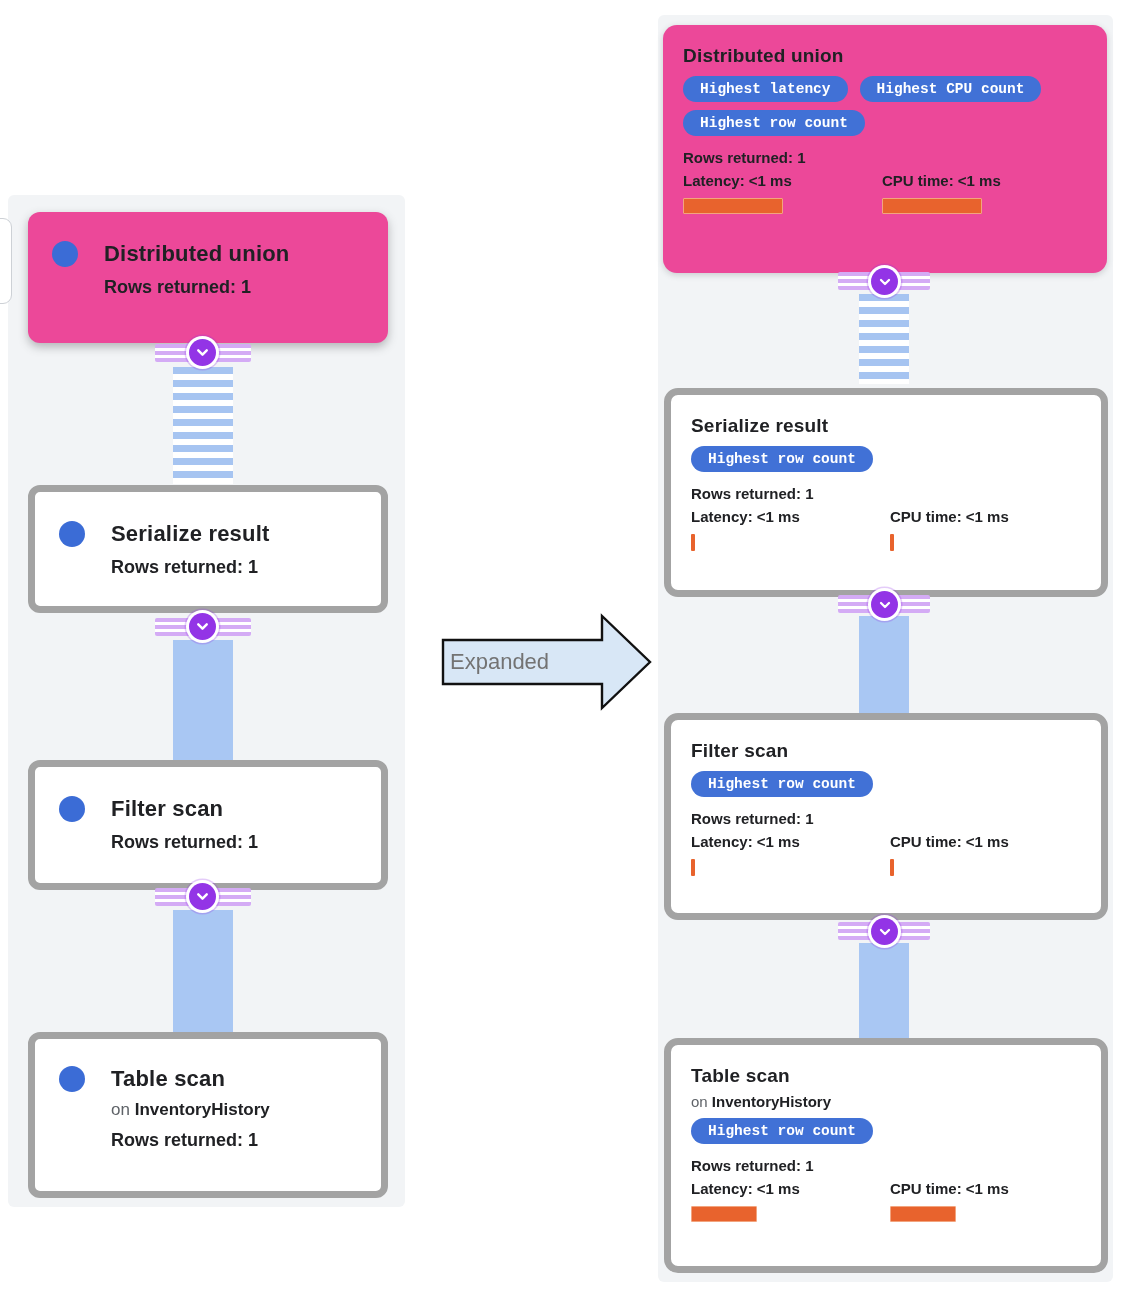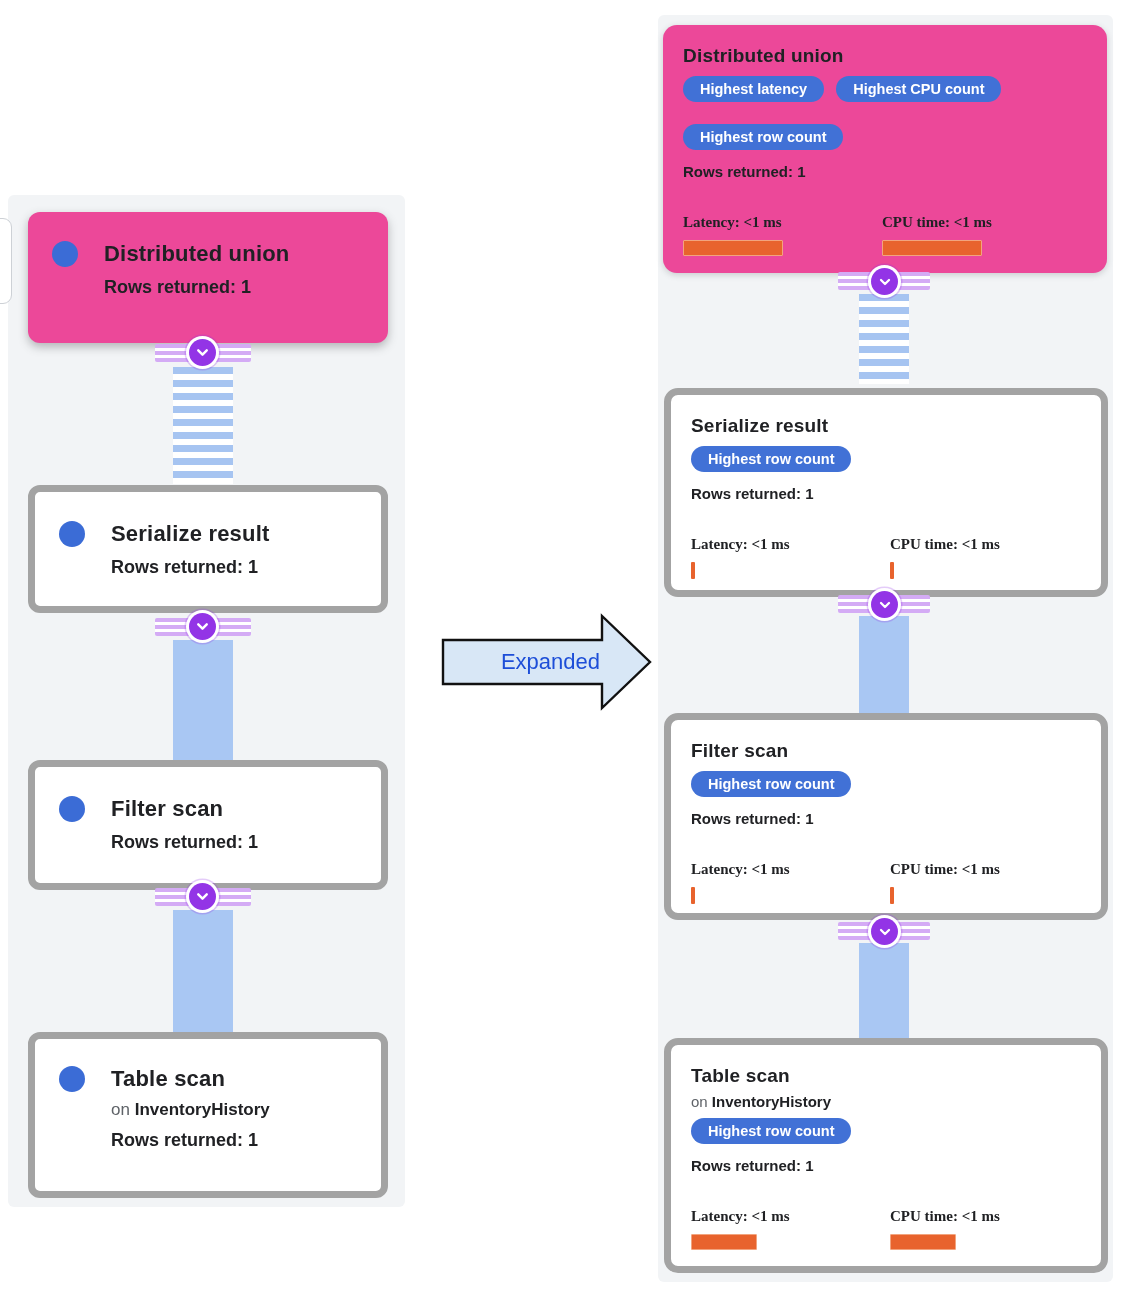--- a/index.html
+++ b/index.html
@@ -18,38 +18,38 @@
   .lcard .lrows{font-size:18px;font-weight:700;line-height:22px;margin-top:9px;}
   .lcard .lon{font-size:17px;line-height:21px;margin-top:7px;font-weight:400;color:#5f6368;}
   .lcard .lon b{color:#202124;font-weight:700;}
   .shadow-strong{box-shadow:0 4px 10px rgba(60,64,67,.35);}
   .shadow-soft{box-shadow:0 2px 6px rgba(60,64,67,.22);}
   
   .rcard{padding:19px 20px 0 20px;}
   .rtitle{font-size:19px;font-weight:700;line-height:23px;letter-spacing:.2px;}
   .ron{font-size:15px;line-height:19px;margin-top:5px;font-weight:400;color:#5f6368;}
   .ron b{color:#202124;font-weight:700;}
-  .badges{display:flex;flex-wrap:wrap;gap:22px 12px;margin-top:9px;}
+  .badges{display:flex;flex-wrap:wrap;gap:8px 12px;margin-top:9px;font-family:Liberation Mono, monospace;}
   .badge{background:#4171d6;color:#ffffff;font-size:14.5px;font-weight:700;
          line-height:18px;padding:4px 17px;border-radius:15px;white-space:nowrap;}
   .rrows{font-size:15px;font-weight:700;line-height:19px;margin-top:12px;}
-  .metrics{display:grid;grid-template-columns:199px auto;margin-top:32px;font-family:Liberation Serif, serif;}
+  .metrics{display:grid;grid-template-columns:199px auto;margin-top:4px;}
   .mlabel{font-size:15px;font-weight:700;line-height:19px;}
   .bar{height:16px;background:#e8632d;border:1px solid #f2a47e;border-radius:1px;margin-top:8px;box-sizing:border-box;}
   .bar.tick{height:17px;border:none;}
   
   .band{position:absolute;}
   .band.solid{background:#a9c7f3;}
   .band.striped{background:repeating-linear-gradient(180deg,#a6c4f1 0 7px,#ffffff 7px 13px);}
   .pstripes{position:absolute;height:18px;background:repeating-linear-gradient(180deg,#d4abf5 0 4px,#ffffff 4px 7px);border-radius:2px;}
   .pcircle{position:absolute;width:27px;height:27px;border-radius:50%;background:#9334e6;
            display:flex;align-items:center;justify-content:center;
            box-shadow:0 0 0 3px #ffffff,0 0 0 4.5px rgba(147,52,230,.25);}
   
-  .arrow-label{position:absolute;font-size:22px;line-height:26px;color:#1d4ed8;text-align:right;}
+  .arrow-label{position:absolute;font-size:22px;line-height:26px;color:#737373;text-align:left;}
   
   .edge-clip{position:absolute;background:#ffffff;border:1.5px solid #cdd1d6;border-radius:9px;box-sizing:border-box;}
 </style>
 </head>
 <body>
 
 <div class="canvas">
 
   <div class="panel" style="left:8px;top:195px;width:397px;height:1012px;"></div>
 

